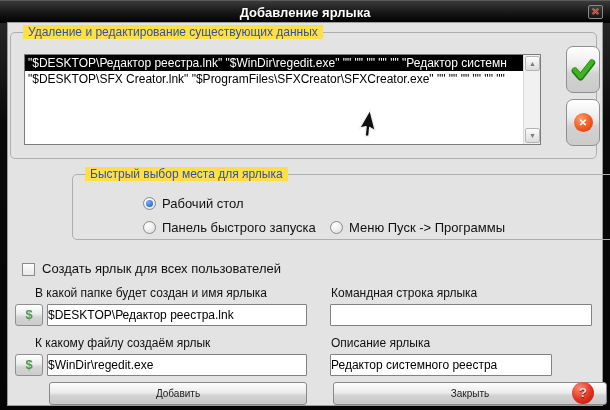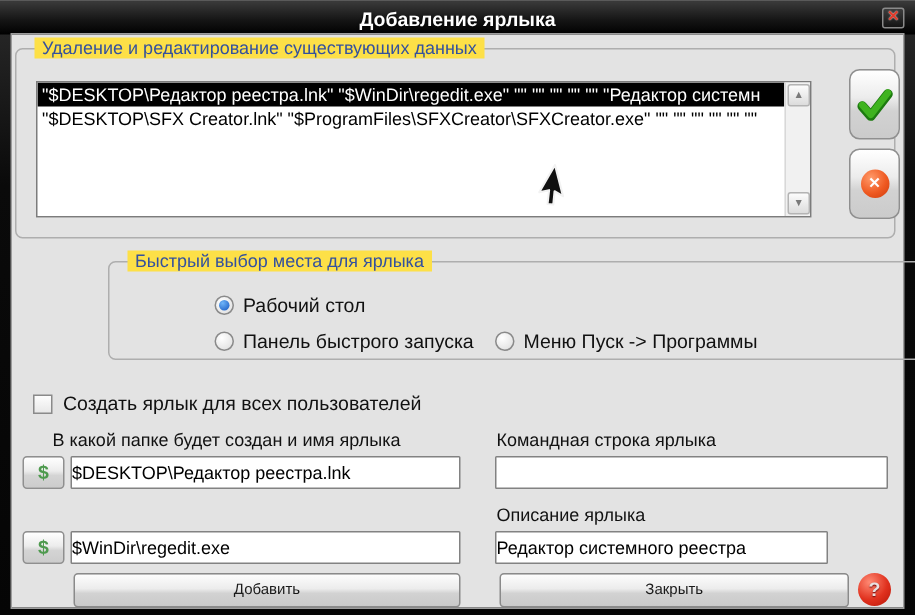--- a/index.html
+++ b/index.html
@@ -71,21 +71,21 @@
   .dollar-btn { position:absolute; width:28px; height:22px;
     background:linear-gradient(#ffffff,#ececec 45%,#d4d4d4 60%,#cccccc);
     border:1px solid #8f8f8f; border-radius:3px; color:#4e9a4e; font-weight:bold; font-size:13px;
     text-align:center; line-height:20px; cursor:pointer; }
 
   .action-btn { position:absolute; top:359px; height:23px;
     background:linear-gradient(#fdfdfd,#ececec 45%,#d2d2d2 60%,#c9c9c9);
     border:1px solid #8a8a8a; border-radius:3px; font-size:10px; color:#1a1a1a;
     display:flex; align-items:center; justify-content:center; cursor:pointer; }
   .action-btn.add { left:41px; width:258px; }
-  .action-btn.closeb { left:325px; width:233px; }
+  .action-btn.closeb { left:325px; width:274px; }
 
   .help-btn { position:absolute; left:564px; top:359px; width:22px; height:22px; border-radius:50%;
     background:radial-gradient(circle at 35% 28%, #ff8a74, #e0311e 55%, #b51508);
     color:#e8e0e0; font-size:13px; font-weight:bold; text-align:center; line-height:21px;
     text-shadow:0 1px 1px #6a0000; cursor:pointer; }
 
   .cursor { position:absolute; left:352px; top:105px; pointer-events:none; z-index:50; }
 </style>
 </head>
 <body>
@@ -146,20 +146,21 @@
       <span class="check-label">Создать ярлык для всех пользователей</span>
     </div>
 
     <div class="field-label" style="left:323px; top:263px;">Командная строка ярлыка</div>
     <div class="field-label" style="left:27px; top:263px;">В какой папке будет создан и имя ярлыка</div>
 
     <div class="dollar-btn" style="left:7px; top:281px;">$</div>
     <input class="tfield" style="left: 39px; top: 281px; width: 260px;" value="$DESKTOP\Редактор реестра.lnk">
     <input class="tfield" style="left: 322px; top: 281px; width: 262px;" value="">
 
+    <div class="field-label" style="left:27px; top:313px;">К какому файлу создаём ярлык</div>
     <div class="field-label" style="left:323px; top:313px;">Описание ярлыка</div>
 
     <div class="dollar-btn" style="left:7px; top:331px;">$</div>
     <input class="tfield" style="left: 39px; top: 331px; width: 260px;" value="$WinDir\regedit.exe">
     <input class="tfield" style="left: 322px; top: 331px; width: 222px;" value="Редактор системного реестра">
 
     <div class="action-btn add">Добавить</div>
     <div class="action-btn closeb">Закрыть</div>
     <div class="help-btn">?</div>
 

